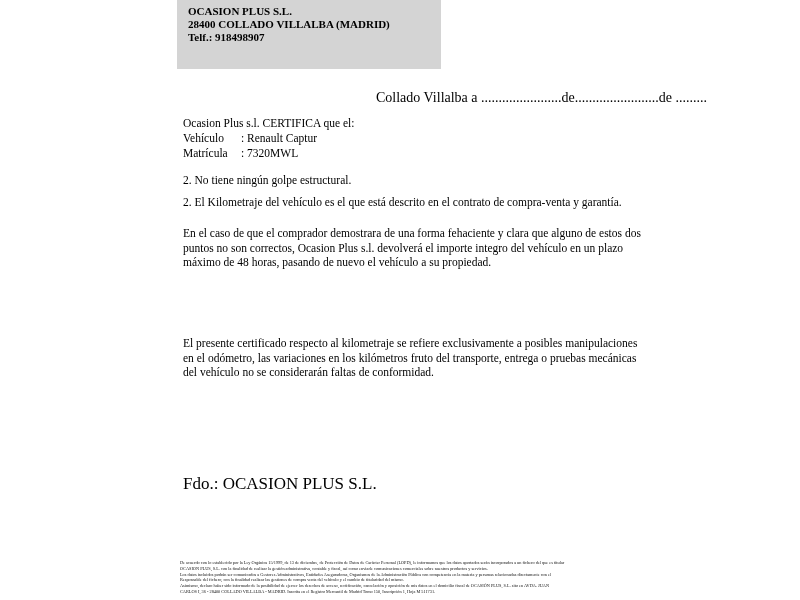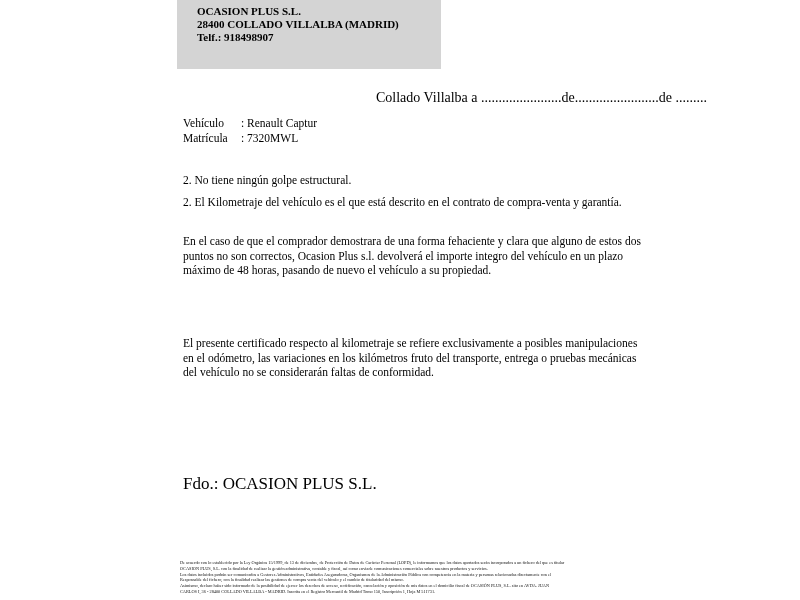--- a/index.html
+++ b/index.html
@@ -17,21 +17,21 @@
     color: #000000;
   }
   
   .letterhead {
     position: absolute;
     left: 177px;
     top: 0;
     width: 264px;
     height: 69px;
     background: #d4d4d4;
-    padding: 5px 0 0 20px;
+    padding: 5px 0 0 11px;
     box-sizing: border-box;
   }
   .letterhead div {
     font-weight: bold;
     font-size: 11px;
     line-height: 12.8px;
     white-space: nowrap;
   }
   
   .dateline {
@@ -67,21 +67,21 @@
   .point-2 { top: 196px; }
   
   .para {
     position: absolute;
     left: 183px;
     width: 462px;
     font-size: 11.5px;
     line-height: 14.5px;
     text-align: left;
   }
-  .para-1 { top: 234px; }
+  .para-1 { top: 226px; }
   .para-2 { top: 282px; }
   .para-3 { top: 302px; }
   .para-4 { top: 336px; }
   
   .signature {
     position: absolute;
     left: 183px;
     top: 474px;
     font-size: 17px;
     white-space: nowrap;
@@ -107,20 +107,21 @@
 
   <div class="letterhead">
     <div>OCASION PLUS S.L.</div>
     <div>28400 COLLADO VILLALBA (MADRID)</div>
     <div>Telf.: 918498907</div>
   </div>
 
   <div class="dateline">Collado Villalba a .......................de........................de .........</div>
 
   <div class="cert">
+    <div class="row">Ocasion Plus s.l. CERTIFICA que el:</div>
     <div class="row">
       <span class="lbl-wrap"><span class="lbl">Vehículo</span></span><span>: Renault Captur</span>
     </div>
     <div class="row">
       <span class="lbl-wrap"><span class="lbl">Matrícula</span></span><span>: 7320MWL</span>
     </div>
   </div>
 
   <div class="point point-1">2. No tiene ningún golpe estructural.</div>
   <div class="point point-2">2. El Kilometraje del vehículo es el que está descrito en el contrato de compra-venta y garantía.</div>

